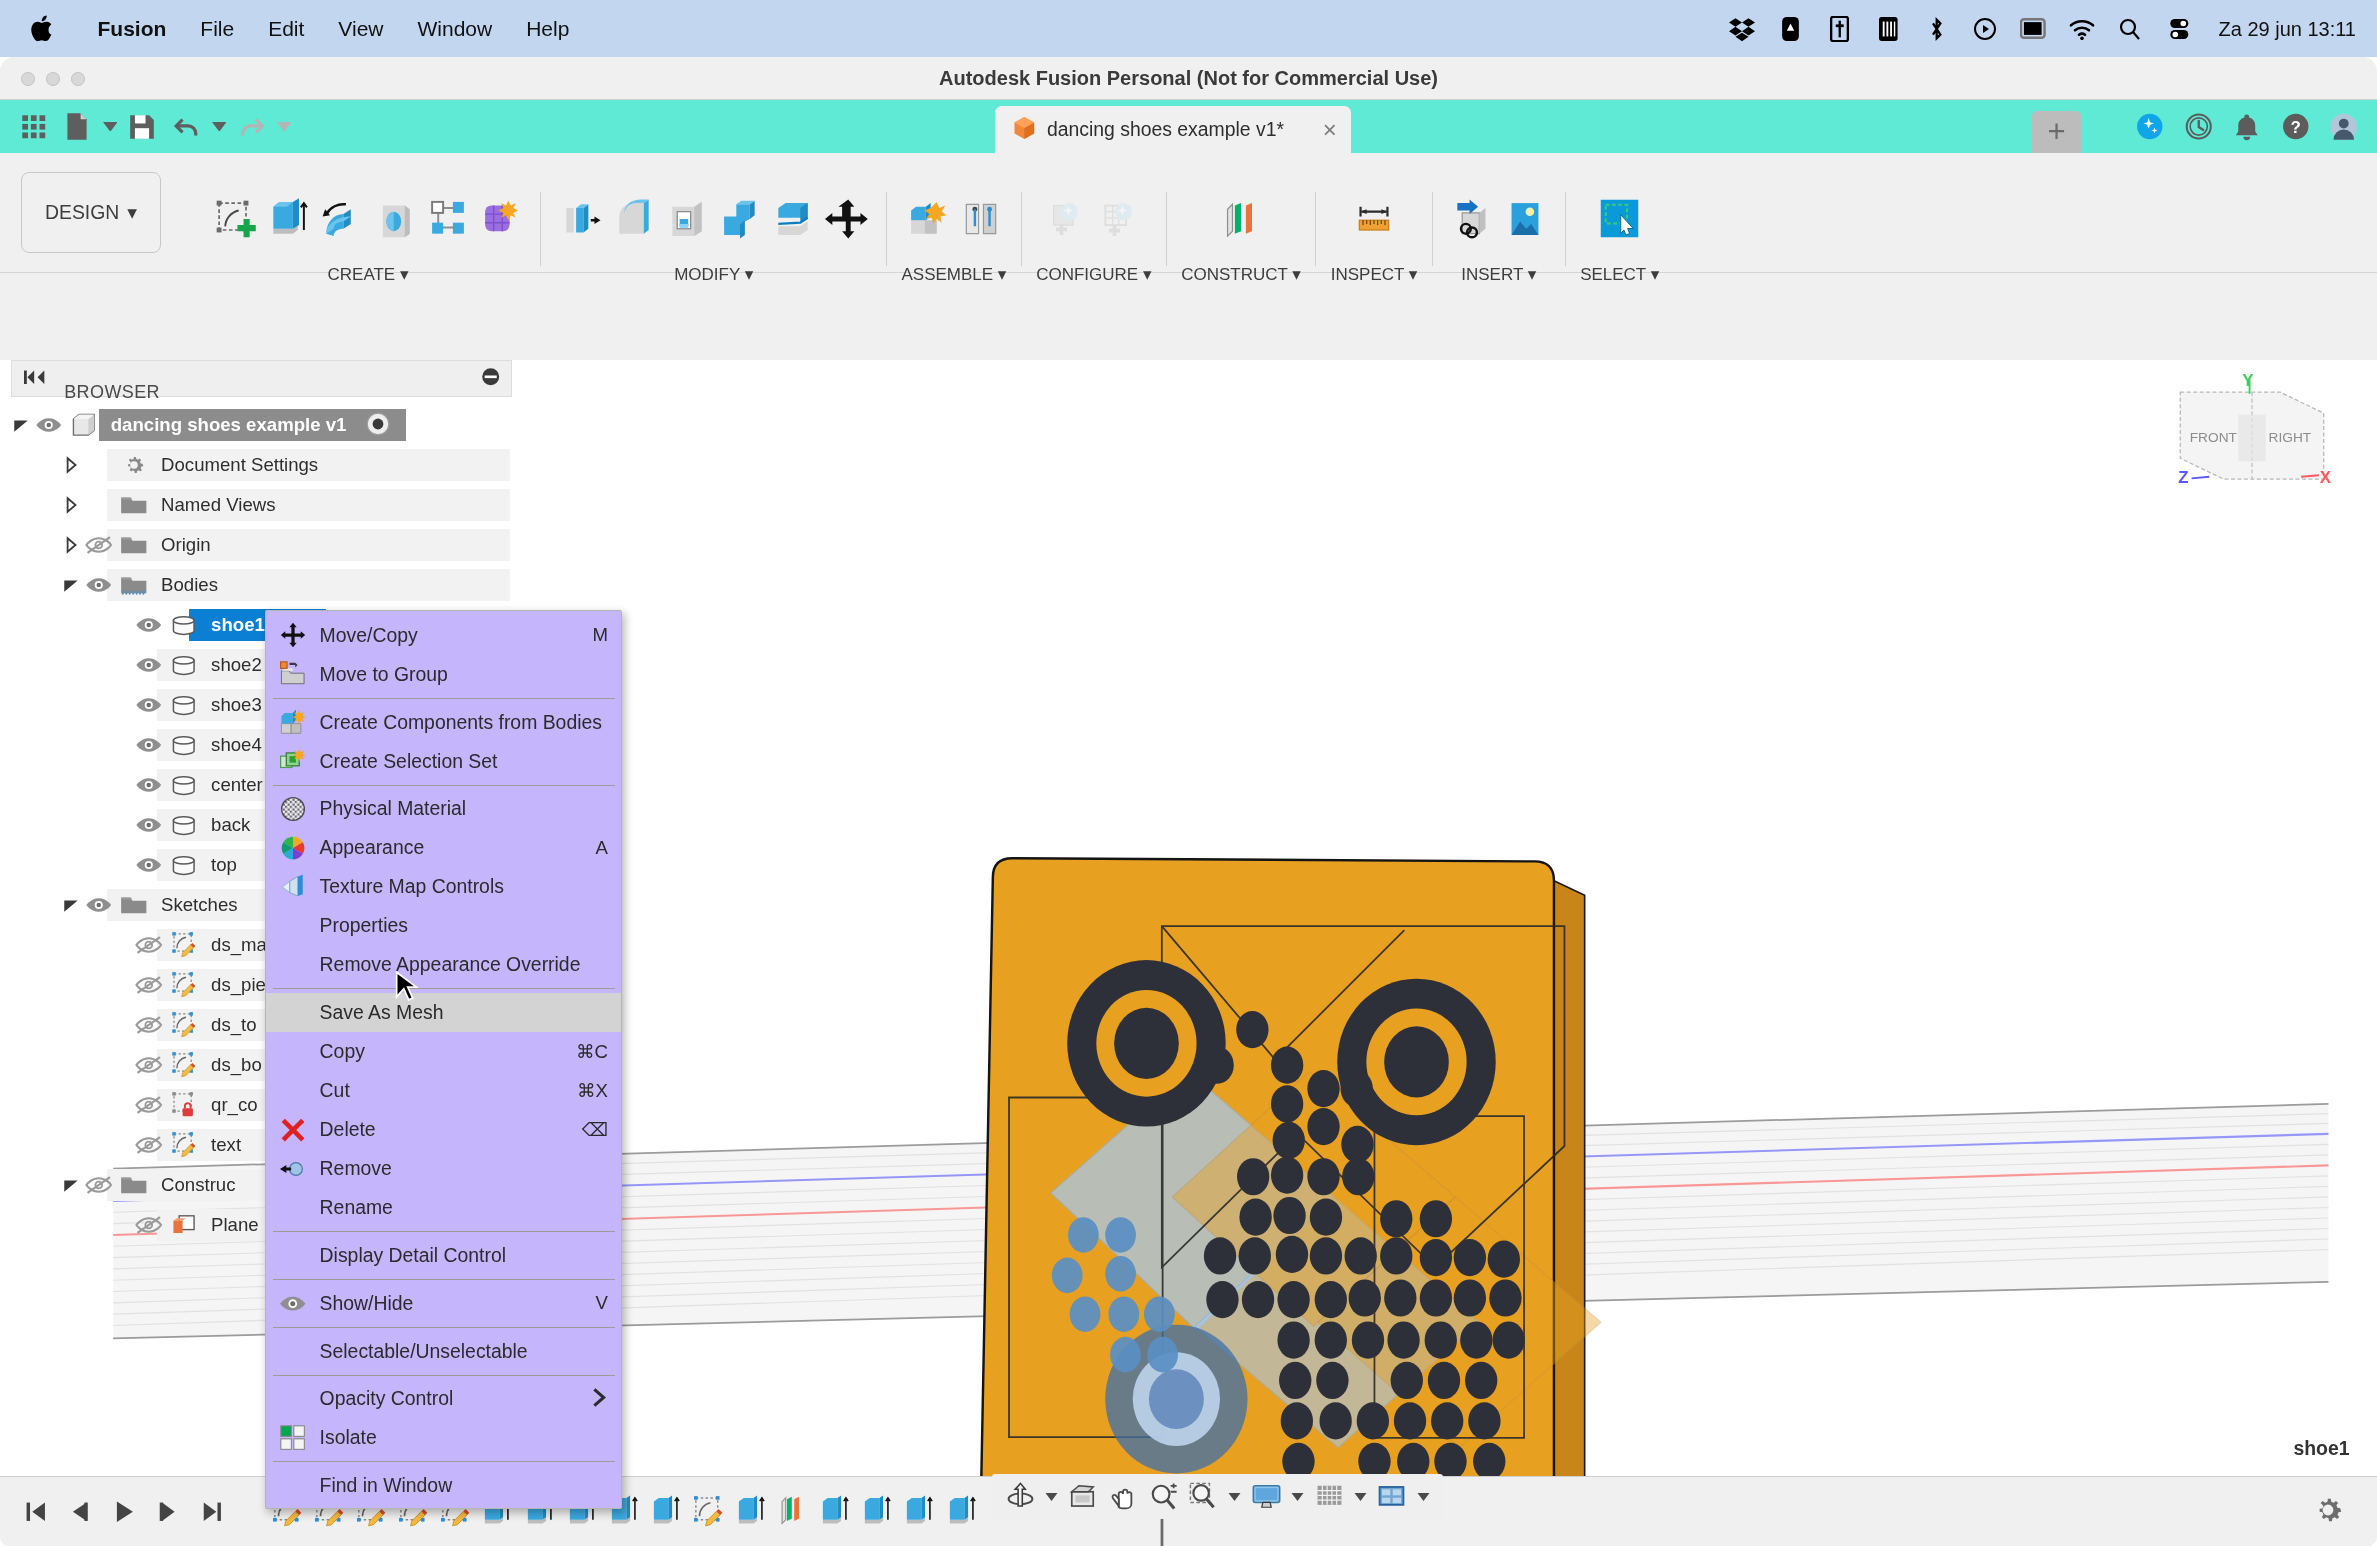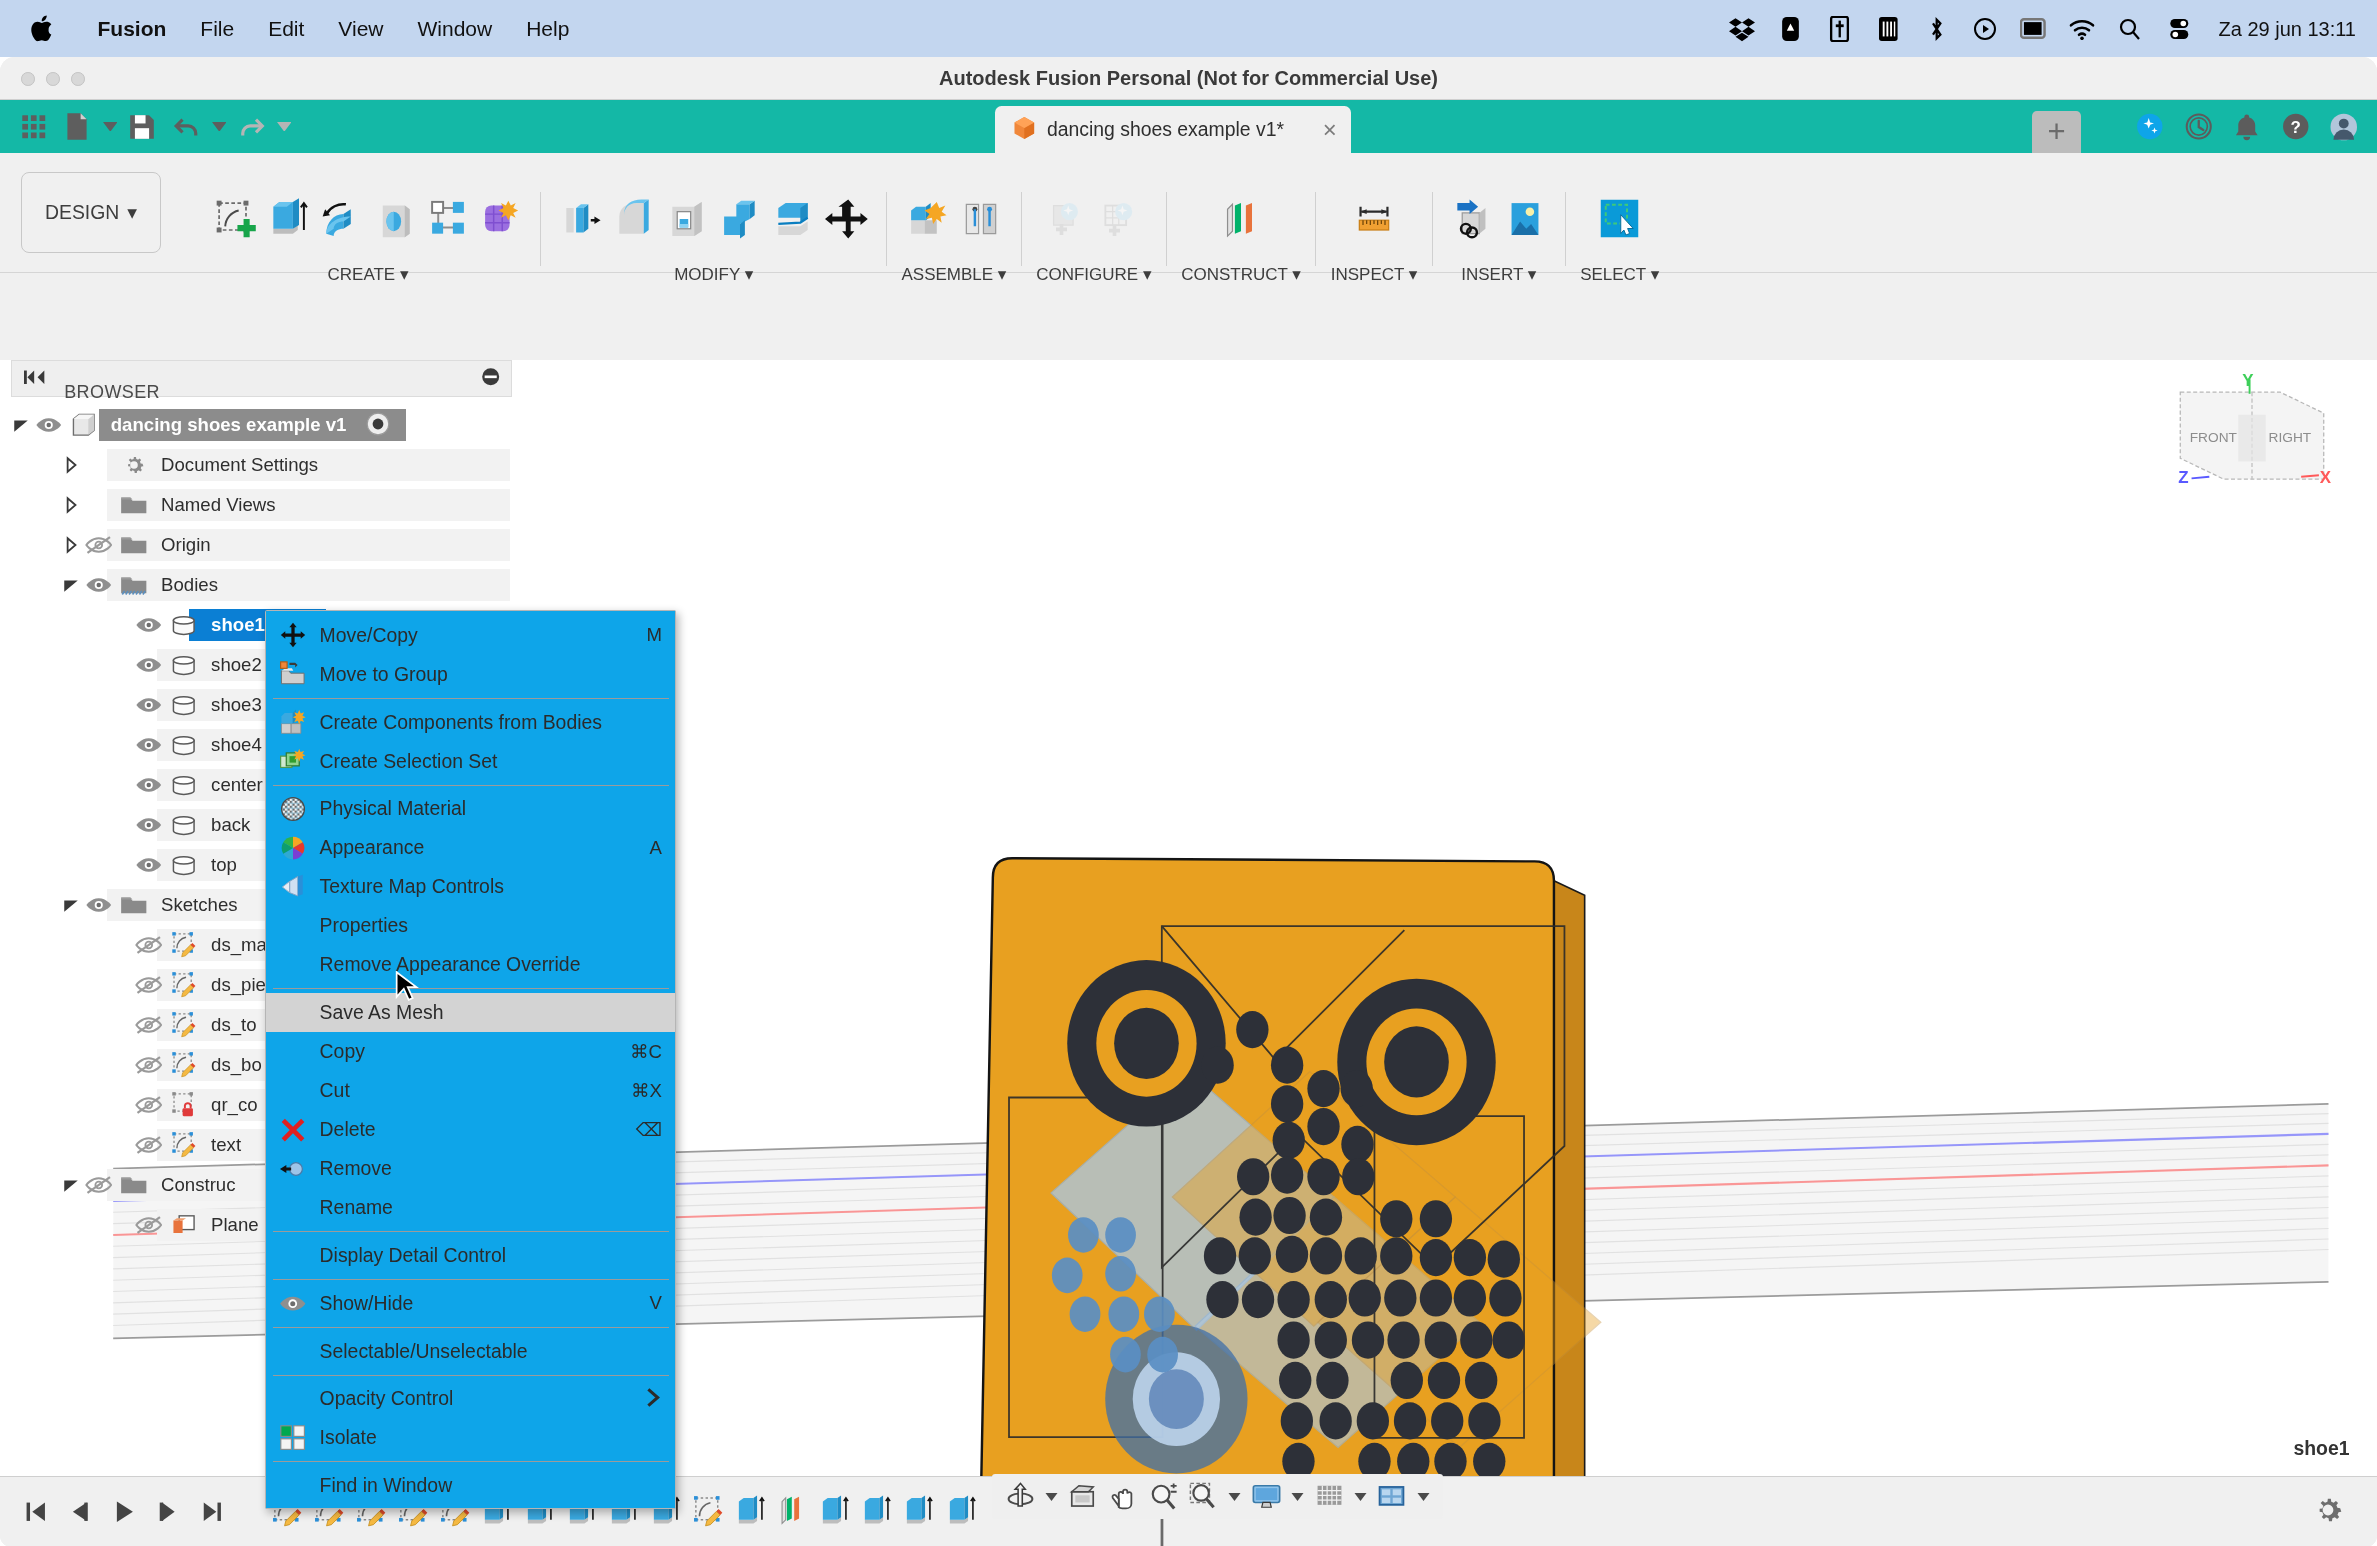--- a/index.html
+++ b/index.html
@@ -38,21 +38,21 @@
     position: relative; height: 43px; background: #f0f0f0;
     display: flex; align-items: center; justify-content: center;
     border-bottom: 0.8px solid #cfcfcf;
   }
   .titlebar-text { font-size: 20px; font-weight: bold; color: #3a3a3a; }
   .traffic { position: absolute; left: 21px; top: 15.4px; display: flex; gap: 11.3px; }
   .tl { width: 13.7px; height: 13.7px; border-radius: 50%; background: #d8d8d8; border: 0.8px solid #c4c4c4; }
 
   
   .tabstrip {
-    position: relative; height: 53px; background: #14b8a6;
+    position: relative; height: 53px; background: #5eead4;
     display: flex; align-items: flex-end;
   }
   .qat {
     position: absolute; left: 0; top: 0; height: 53px; display: flex;
     align-items: center; gap: 0; padding-left: 11.3px;
   }
   .qat-btn {
     width: 44px; height: 44px; display: flex; align-items: center; justify-content: center;
   }
   .qat-caret { width: 21px; height: 44px; display:flex; align-items:center; justify-content:center; }
@@ -159,22 +159,22 @@
   }
   .tl-playback { display: flex; align-items: center; gap: 8px; padding-left: 18px; }
   .tl-pb { width: 36px; height: 36px; display:flex; align-items:center; justify-content:center; }
   .tl-items { display: flex; align-items: center; gap: 3.2px; margin-left: 37px; position: relative; }
   .tl-node { width: 39px; height: 42px; display:flex; align-items:center; justify-content:center; }
   .tl-marker { position: absolute; left: 881px; top: 4.9px; width: 27.5px; height: 61px; }
   .tl-gear { position: absolute; right: 32px; top: 16px; }
 
   
   .ctxmenu {
-    position: absolute; left: 265px; top: 553px; width: 411px;
-    background: #0ea5e9; border: 0.8px solid #b5b5b5;
+    position: absolute; left: 265px; top: 553px; width: 357px;
+    background: #c4b5fd; border: 0.8px solid #b5b5b5;
     box-shadow: 2.4px 3.2px 8px rgba(0,0,0,0.28);
     z-index: 50; padding: 4.9px 0 3.2px 0; border-radius: 1.6px;
   }
   .mi {
     display: flex; align-items: center; height: 39px; padding: 0 13px 0 11.3px;
     position: relative;
   }
   .mi-icon { width: 31px; height: 31px; display: flex; align-items: center; justify-content: center; flex: 0 0 31px; }
   .mi-label { font-size: 19.4px; color: #2b2b2b; margin-left: 11.3px; white-space: nowrap; }
   .mi-shortcut { margin-left: auto; font-size: 18.6px; color: #2b2b2b; }

